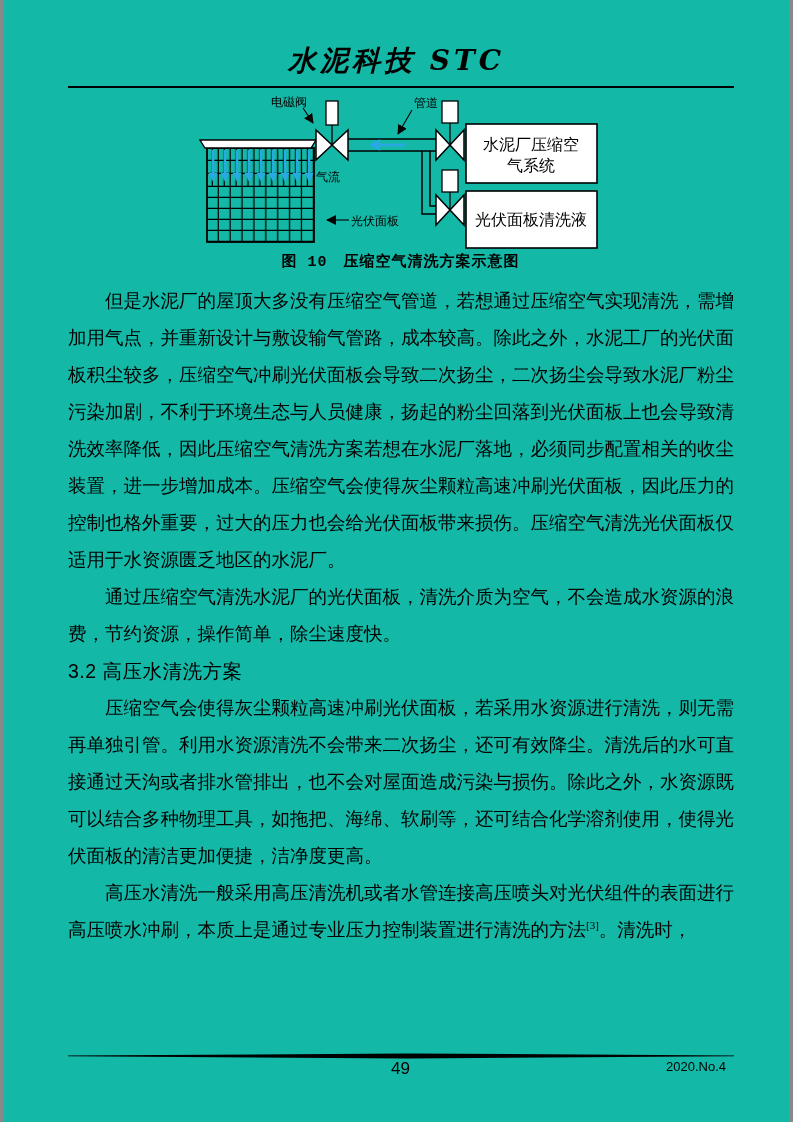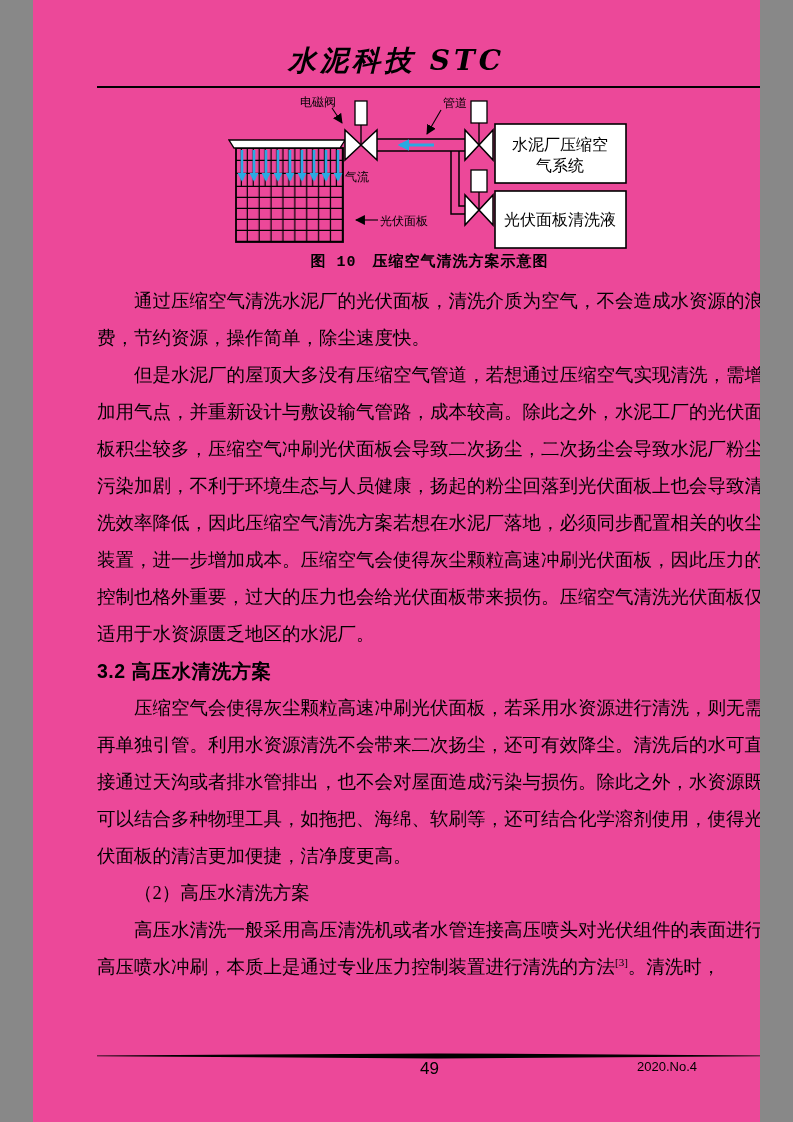--- a/index.html
+++ b/index.html
@@ -1,18 +1,18 @@
 <!DOCTYPE html>
 <html><head>
 <meta charset="utf-8">
 <style>
   html,body{margin:0;padding:0;background:#888;}
   .page{
-    position:relative; width:727px; height:1122px; margin:0 auto;
-    background:#ec4899; overflow:hidden;
+    position:relative; width:785px; height:1122px; margin:0 auto;
+    background:#14b8a6; overflow:hidden;
     font-family:"Liberation Serif","DejaVu Serif",serif; color:#000;
   }
   .journal-title{
     position:absolute; top:42px; left:0; width:100%;
     text-align:center; font-size:28px; font-weight:bold; font-style:italic;
     letter-spacing:4px; font-family:"DejaVu Serif","Liberation Serif",serif;
   }
   .header-rule{
     position:absolute; left:64px; top:86px; width:666px; height:2px; background:#000;
   }
@@ -25,21 +25,21 @@
     font-family:Liberation Mono, monospace;
     font-weight:bold; font-size:15px; letter-spacing:1px;
   }
   .body-text{
     position:absolute; left:64px; top:283px; width:666px;
     font-size:18.5px; line-height:37px;
     text-align:justify; text-justify:inter-character;
   }
   .body-text p{ margin:0; text-indent:2em; }
   .body-text h2{
-    margin:0; font-size:19.5px; line-height:37px; font-weight:bold;
+    margin:0; font-size:19.5px; line-height:37px; font-weight:normal;
     font-family:"Liberation Sans","DejaVu Sans",sans-serif; letter-spacing:0.5px;
   }
   .body-text sup{ font-size:11px; line-height:0; vertical-align:super; }
   .footer-rule{ position:absolute; left:64px; top:1053px; }
   .page-number{
     position:absolute; left:0; top:1059px; width:793px; text-align:center;
     font-family:"Liberation Sans","DejaVu Sans",sans-serif; font-size:17px;
   }
   .issue{
     position:absolute; right:63px; top:1059px;
@@ -141,25 +141,24 @@
     <text class="lbl" x="117" y="88">气流</text>
     <g>
       <text class="lbl" x="152" y="132">光伏面板</text>
       <line x1="150" y1="127" x2="128" y2="127" stroke="#000" stroke-width="1.1" marker-end="url(#arr)"></line>
     </g>
   </svg>
 
   <div class="fig-caption">图 10　压缩空气清洗方案示意图</div>
 
   <div class="body-text">
+    <p>但是水泥厂的屋顶大多没有压缩空气管道，若想通过压缩空气实现清洗，需增加用气点，并重新设计与敷设输气管路，成本较高。除此之外，水泥工厂的光伏面板积尘较多，压缩空气冲刷光伏面板会导致二次扬尘，二次扬尘会导致水泥厂粉尘污染加剧，不利于环境生态与人员健康，扬起的粉尘回落到光伏面板上也会导致清洗效率降低，因此压缩空气清洗方案若想在水泥厂落地，必须同步配置相关的收尘装置，进一步增加成本。压缩空气会使得灰尘颗粒高速冲刷光伏面板，因此压力的控制也格外重要，过大的压力也会给光伏面板带来损伤。压缩空气清洗光伏面板仅适用于水资源匮乏地区的水泥厂。</p>
     <p>通过压缩空气清洗水泥厂的光伏面板，清洗介质为空气，不会造成水资源的浪费，节约资源，操作简单，除尘速度快。</p>
-    <p>但是水泥厂的屋顶大多没有压缩空气管道，若想通过压缩空气实现清洗，需增加用气点，并重新设计与敷设输气管路，成本较高。除此之外，水泥工厂的光伏面板积尘较多，压缩空气冲刷光伏面板会导致二次扬尘，二次扬尘会导致水泥厂粉尘污染加剧，不利于环境生态与人员健康，扬起的粉尘回落到光伏面板上也会导致清洗效率降低，因此压缩空气清洗方案若想在水泥厂落地，必须同步配置相关的收尘装置，进一步增加成本。压缩空气会使得灰尘颗粒高速冲刷光伏面板，因此压力的控制也格外重要，过大的压力也会给光伏面板带来损伤。压缩空气清洗光伏面板仅适用于水资源匮乏地区的水泥厂。</p>
     <h2>3.2 高压水清洗方案</h2>
     <p>压缩空气会使得灰尘颗粒高速冲刷光伏面板，若采用水资源进行清洗，则无需再单独引管。利用水资源清洗不会带来二次扬尘，还可有效降尘。清洗后的水可直接通过天沟或者排水管排出，也不会对屋面造成污染与损伤。除此之外，水资源既可以结合多种物理工具，如拖把、海绵、软刷等，还可结合化学溶剂使用，使得光伏面板的清洁更加便捷，洁净度更高。</p>
-    <p>（2）高压水清洗方案</p>
     <p><span>高压水清洗一般采用高压清洗机或者水管连接高压喷头对光伏组件的表面进行高压喷水冲刷，本质上是通过专业压力控制装置进行清洗的方法</span><sup>[3]</sup><span>。清洗时，</span></p>
   </div>
 
   <svg class="footer-rule" width="666" height="6" viewBox="0 0 666 6">
     <polygon points="0,2.6 340,0.4 666,2.4 666,3.2 340,5.4 0,3.2" fill="#000"></polygon>
   </svg>
   <div class="page-number">49</div>
   <div class="issue">2020.No.4</div>
 
 </div>

